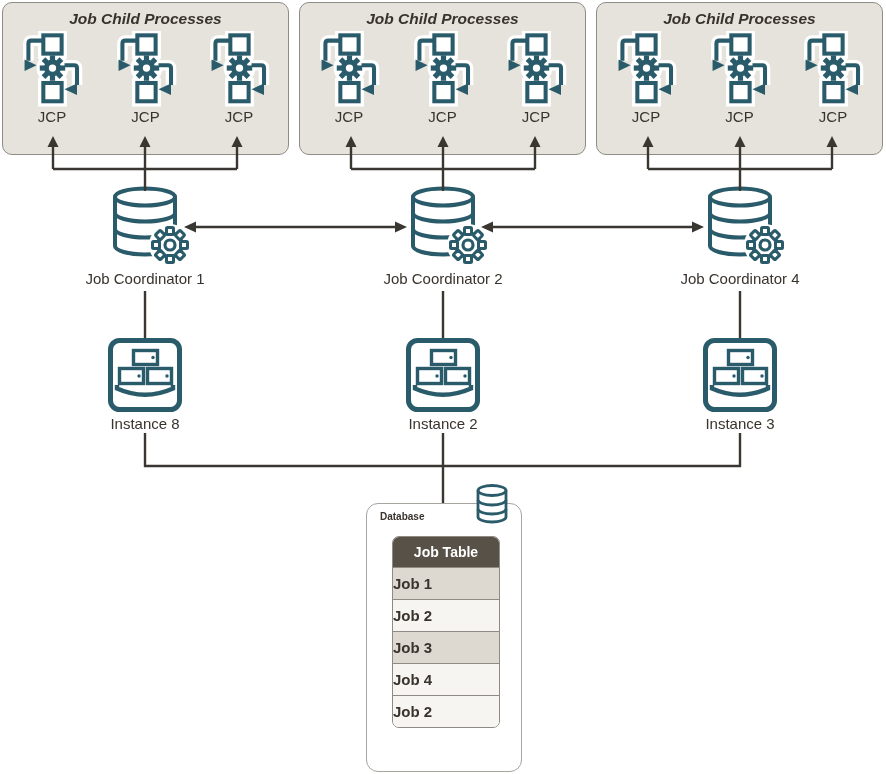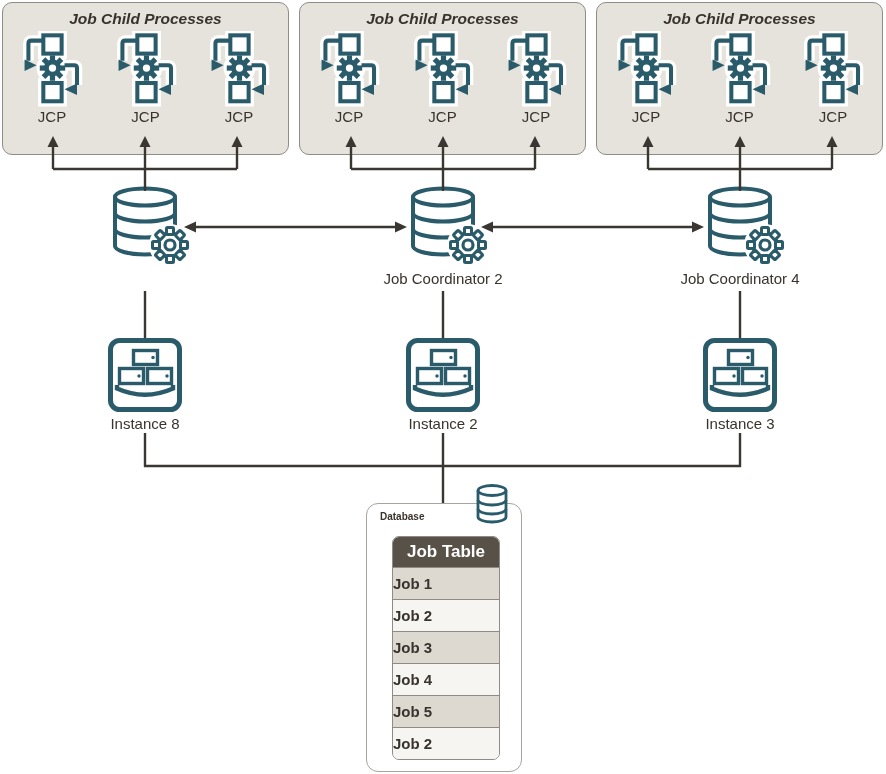--- a/index.html
+++ b/index.html
@@ -35,21 +35,21 @@
   .ln{stroke:var(--line);stroke-width:2.4;fill:none;}
   .ah{fill:var(--line);stroke:none;}
 
   
   .db-box{position:absolute;left:366px;top:503px;width:156px;height:269px;box-sizing:border-box;
           background:var(--white);border:1.5px solid var(--db-border);border-radius:12px;z-index:4;}
   .db-label{position:absolute;left:13px;top:7px;font-weight:700;font-size:10px;}
   .db-cyl{position:absolute;left:107px;top:-20px;}
   .job-table{position:absolute;left:25px;top:32px;width:108px;box-sizing:border-box;
              border:1px solid var(--table-border);border-radius:7px;overflow:hidden;background:var(--white);}
-  .jt-header{background:var(--header-fill);color:var(--header-text);font-weight:700;font-size:17px;
+  .jt-header{background:var(--header-fill);color:var(--header-text);font-weight:700;font-size:14px;
              text-align:center;height:30px;line-height:30px;}
   .jt-row{height:31px;line-height:31px;text-align:left;font-size:15px;font-weight:600;
           border-top:1px solid var(--table-border);color:var(--ink);}
   .jt-row.dark{background:var(--row-dark);}
   .jt-row.light{background:var(--row-light);}
 
   
   .ts{stroke:var(--teal);fill:none;}
   .twf{stroke:var(--teal);fill:var(--white);}
   .tf{fill:var(--teal);stroke:none;}
@@ -234,20 +234,21 @@
 
   <svg class="coord-icon" style="left:111px" width="80" height="80" viewBox="0 0 80 80">
       <use href="#icon-cyl-gear"></use>
     </svg>
   <svg class="coord-icon" style="left:409px" width="80" height="80" viewBox="0 0 80 80">
       <use href="#icon-cyl-gear"></use>
     </svg>
   <svg class="coord-icon" style="left:706px" width="80" height="80" viewBox="0 0 80 80">
       <use href="#icon-cyl-gear"></use>
     </svg>
+  <div class="node-label coord-label" style="left:35px">Job Coordinator 1</div>
   <div class="node-label coord-label" style="left:333px">Job Coordinator 2</div>
   <div class="node-label coord-label" style="left:630px">Job Coordinator 4</div>
 
   <svg class="inst-icon" style="left:107px" width="76" height="76" viewBox="0 0 76 76">
       <use href="#icon-instance"></use>
     </svg>
   <svg class="inst-icon" style="left:405px" width="76" height="76" viewBox="0 0 76 76">
       <use href="#icon-instance"></use>
     </svg>
   <svg class="inst-icon" style="left:702px" width="76" height="76" viewBox="0 0 76 76">
@@ -261,18 +262,17 @@
     <div class="db-label">Database</div>
     <svg class="db-cyl" width="36" height="42" viewBox="0 0 36 42">
         <use href="#icon-db"></use>
       </svg>
     <div class="job-table">
       <div class="jt-header">Job Table</div>
       <div class="jt-row dark">Job 1</div>
       <div class="jt-row light">Job 2</div>
       <div class="jt-row dark">Job 3</div>
       <div class="jt-row light">Job 4</div>
-      <div class="jt-row dark">Job 5</div>
       <div class="jt-row light">Job 2</div>
     </div>
   </div>
 
 </div>
 
 </body></html>

